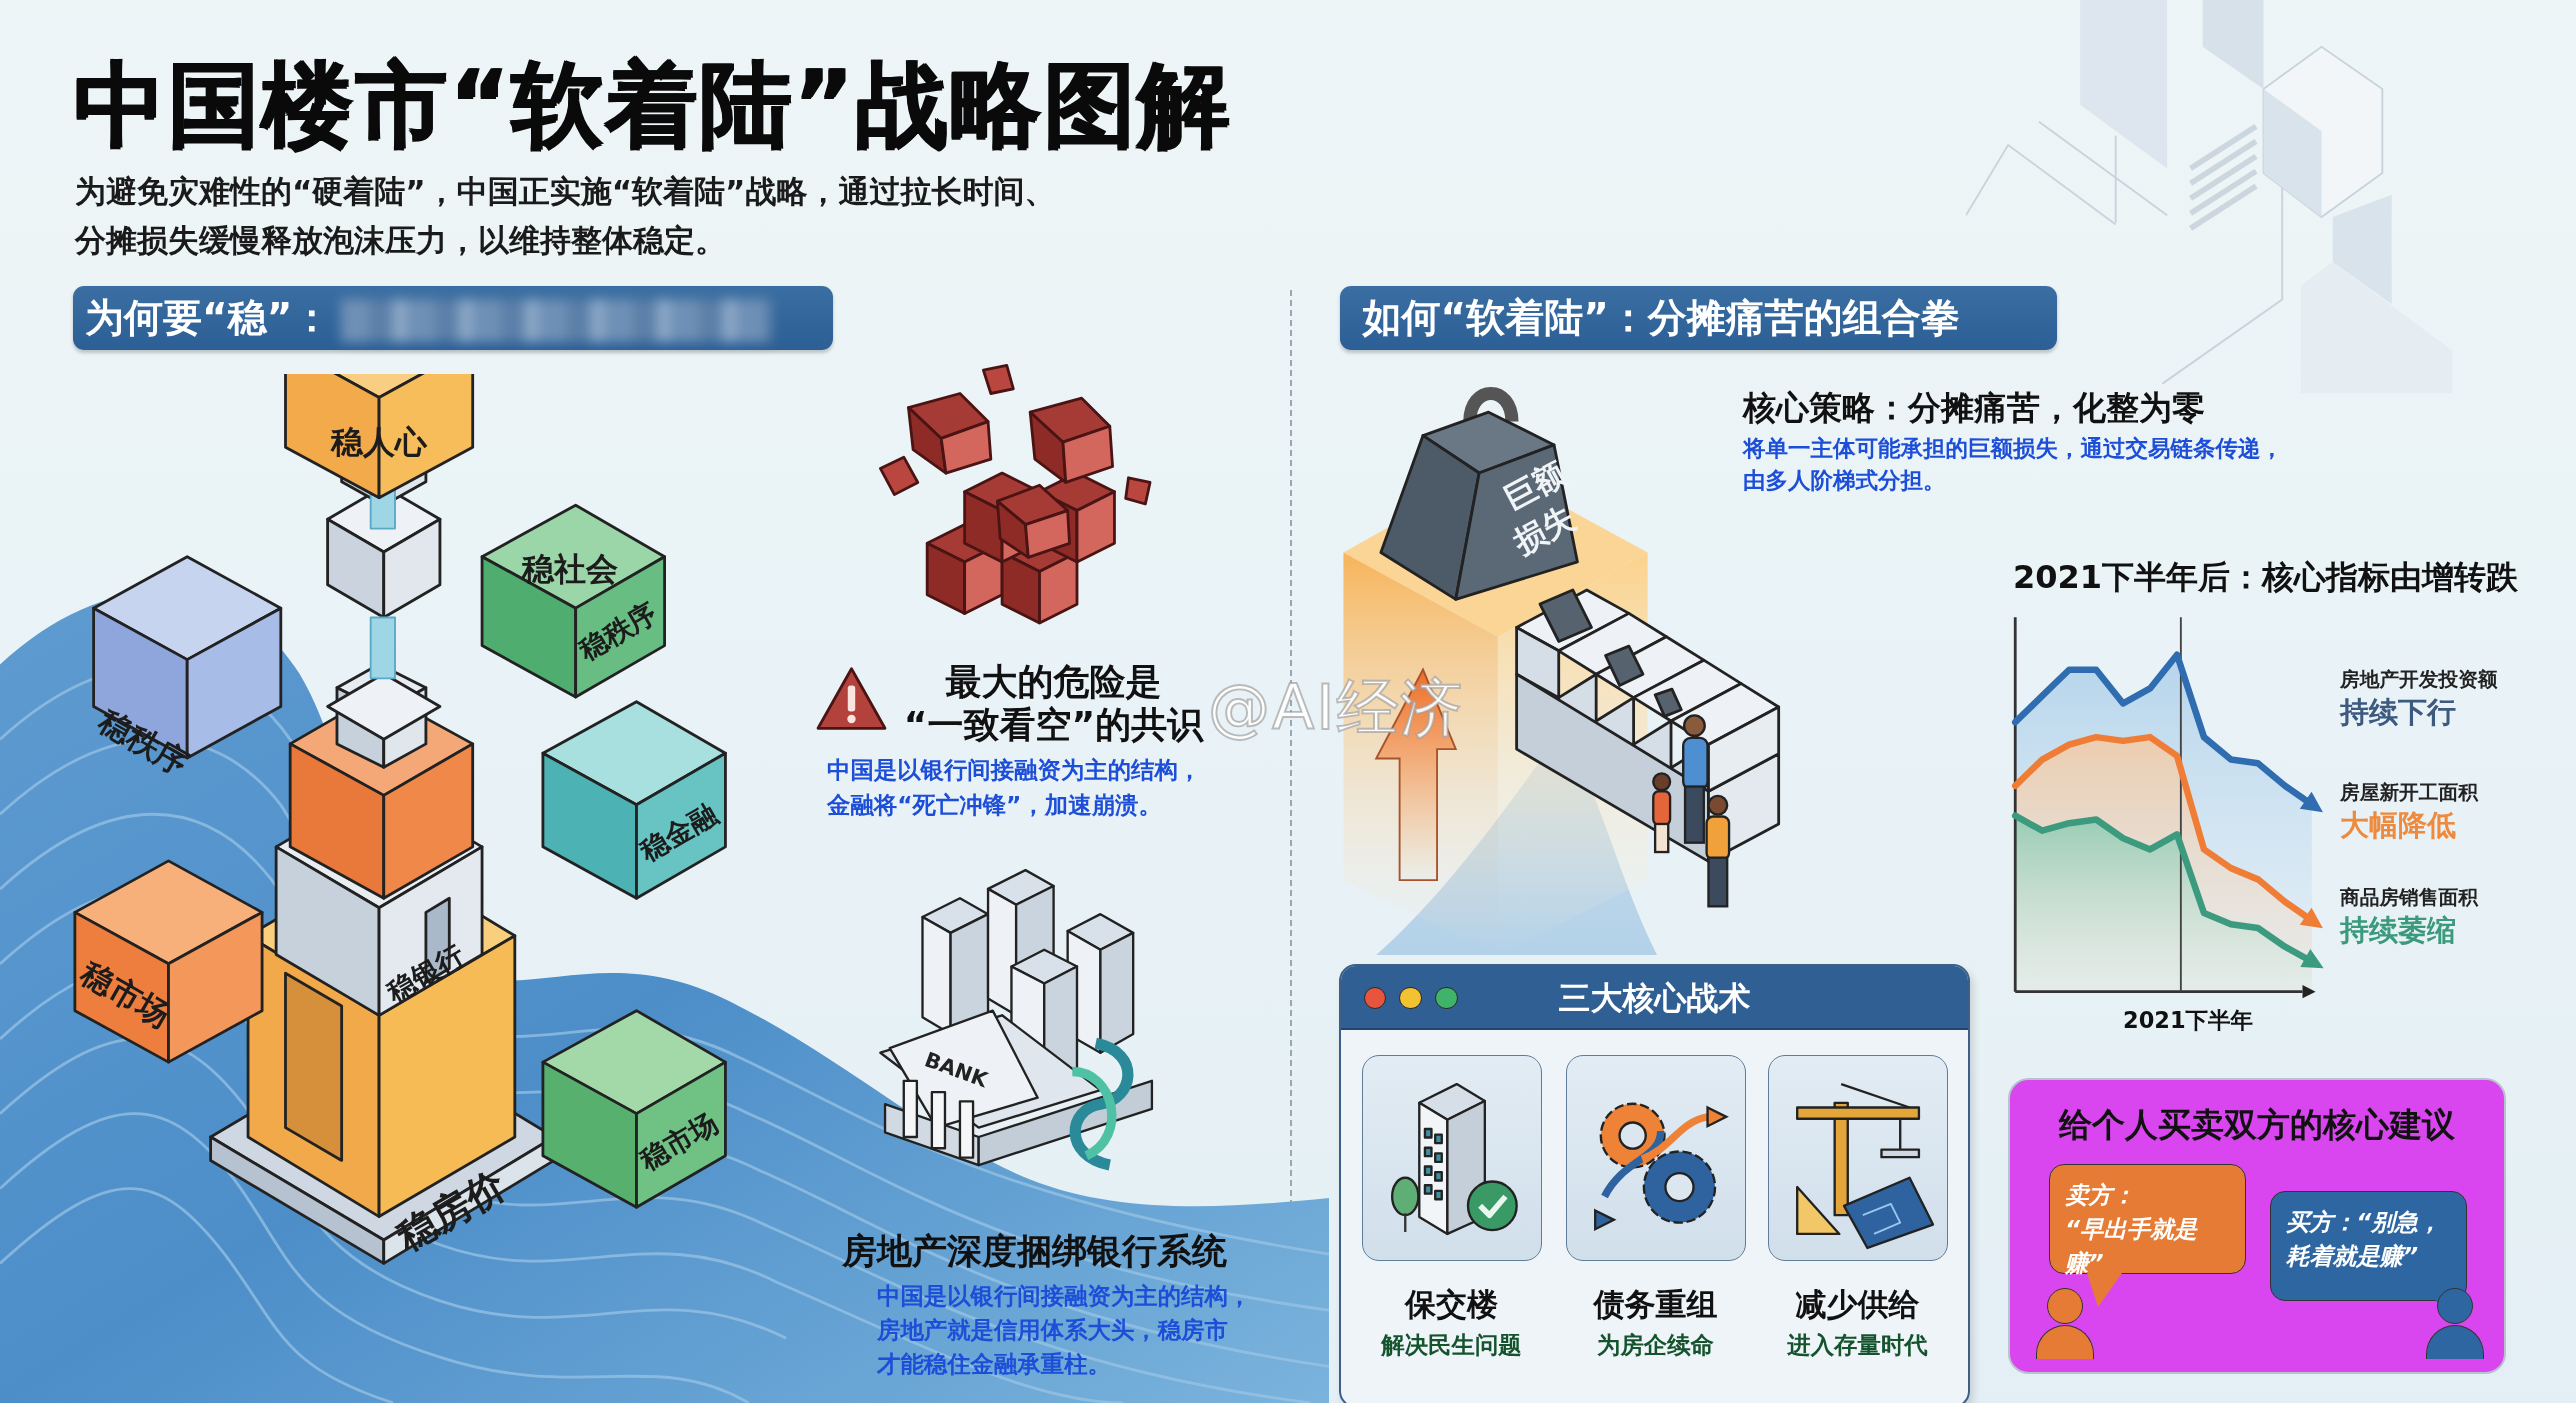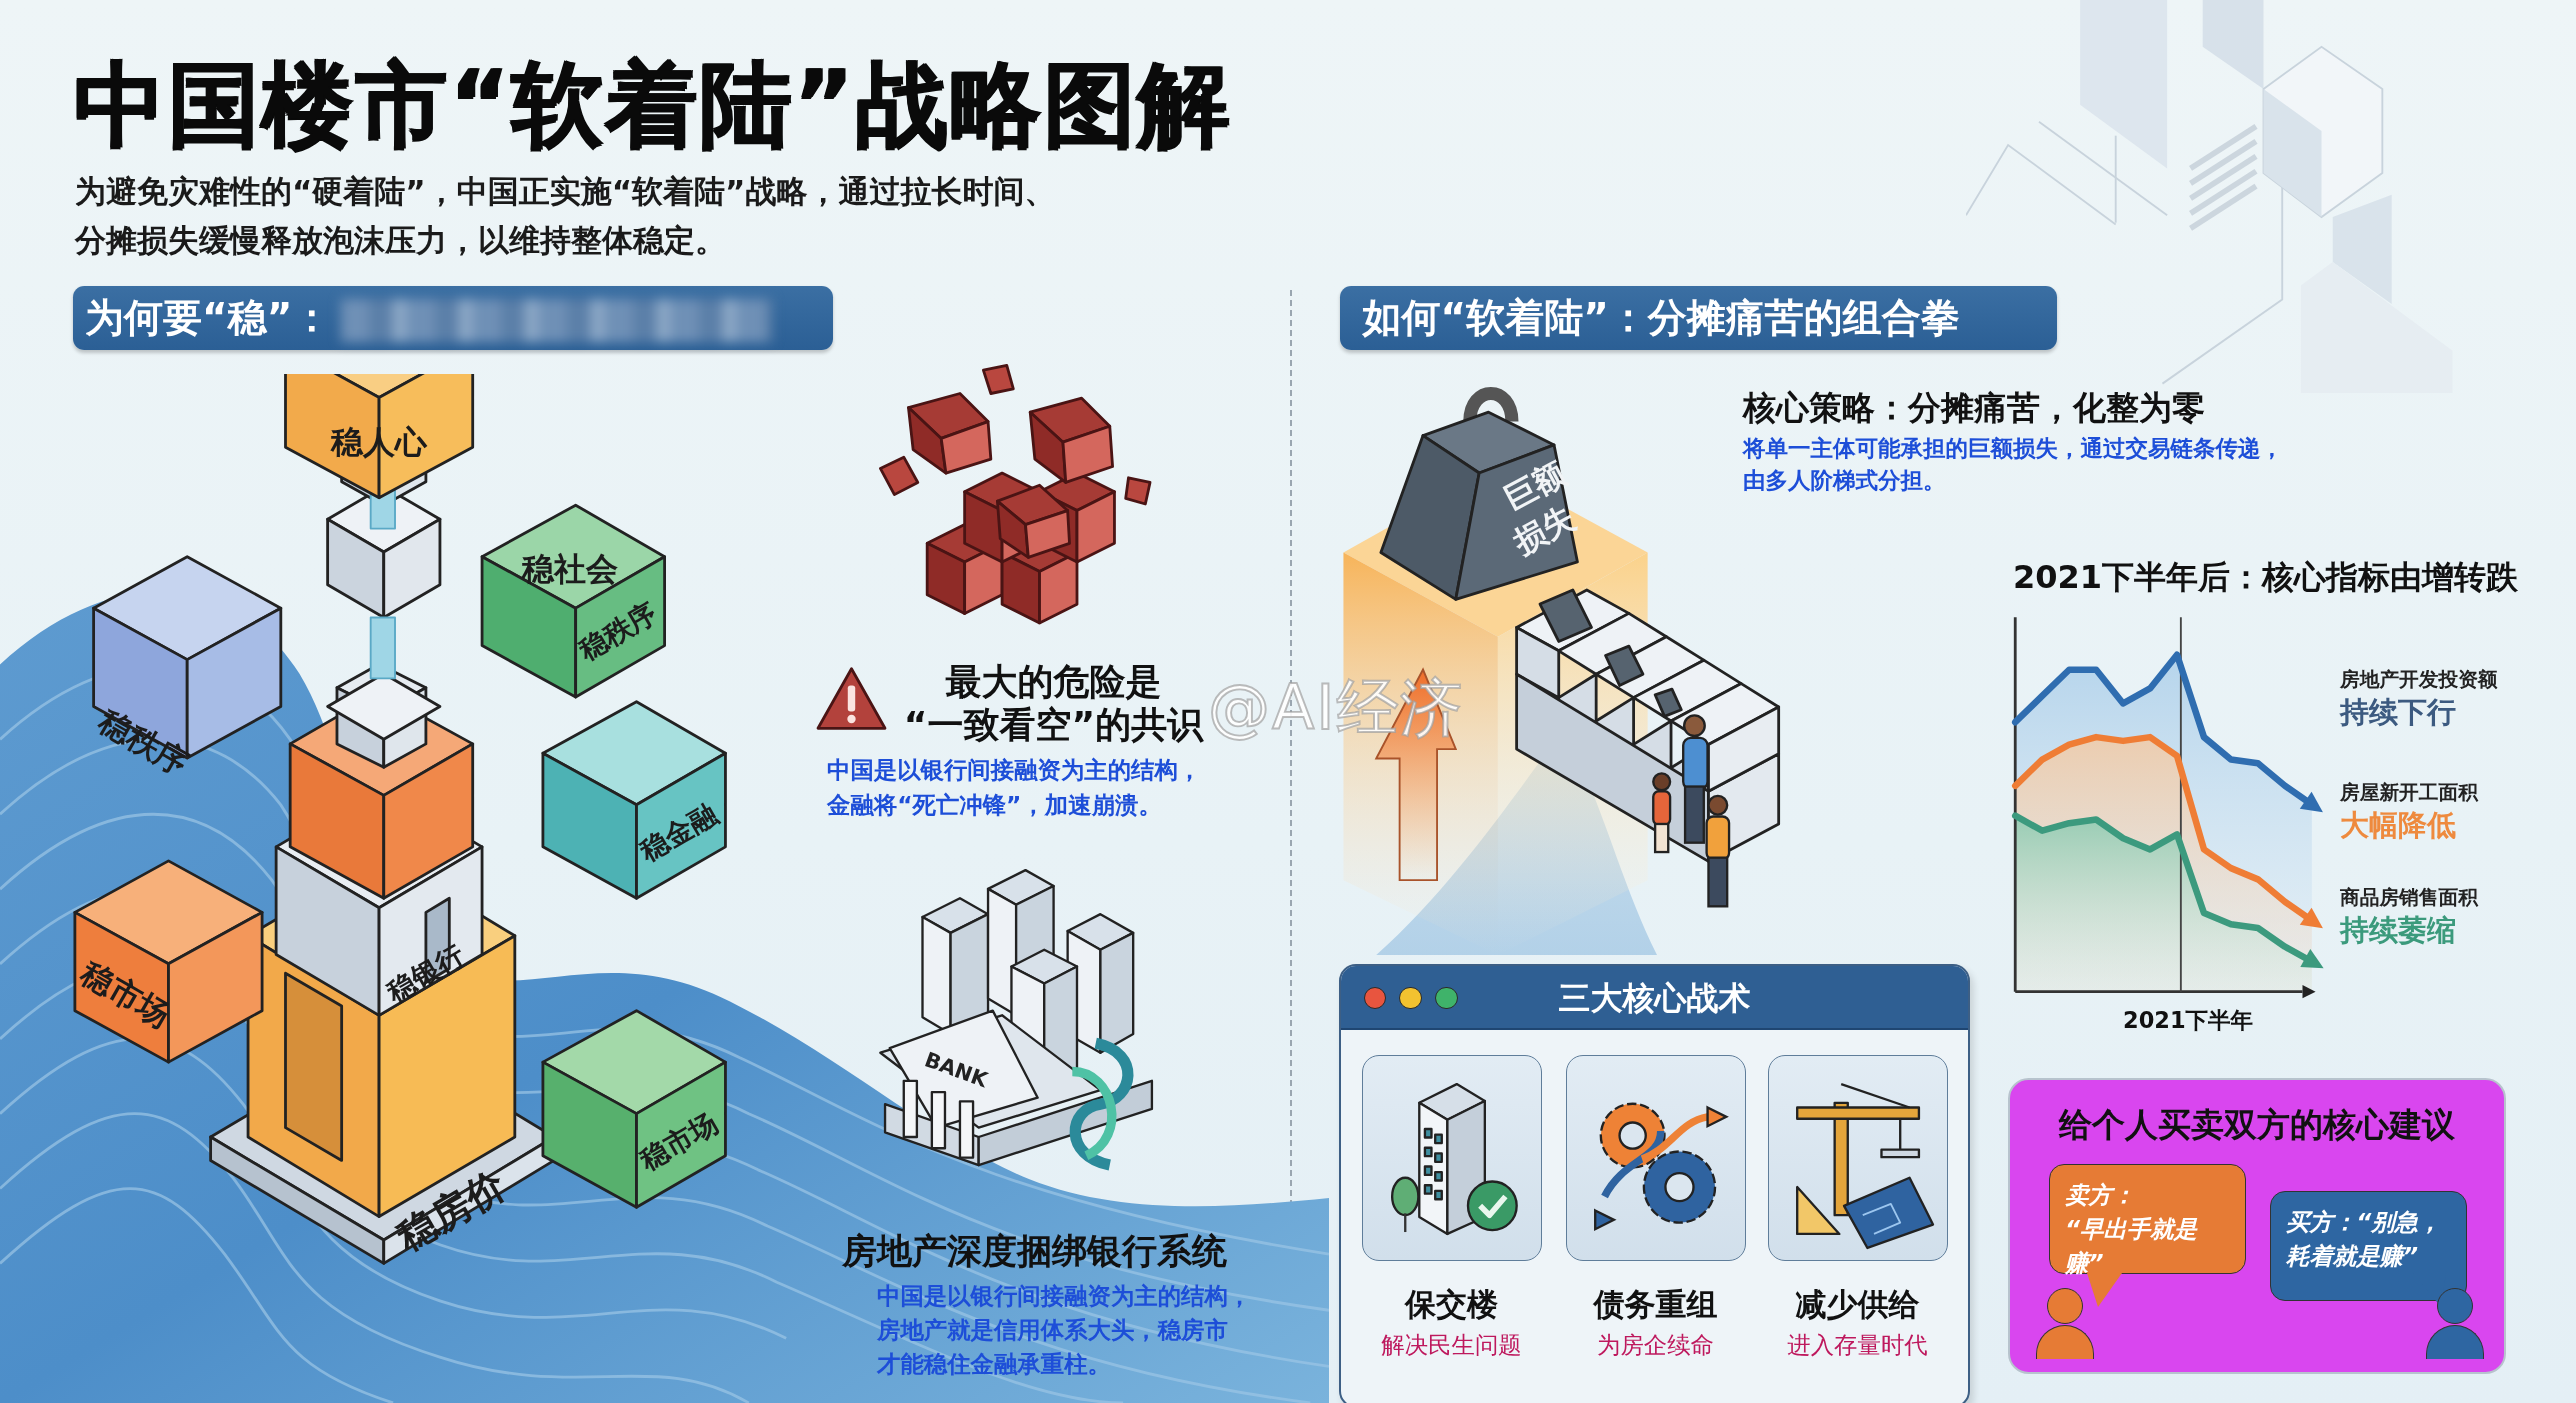--- a/index.html
+++ b/index.html
@@ -50,21 +50,21 @@
     border-bottom: 2.8px solid #1f4672;
   }
   .dot { position: absolute; top: 20.6px; width: 22.5px; height: 22.5px; border-radius: 50%; border: 1.9px solid #2a2a2a; }
   .panel-title { position: absolute; left: 0; right: 0; top: 0; text-align: center; line-height: 64px; font-size: 32px; font-weight: 700; }
   .tactic-card {
     position: absolute; top: 89px; width: 180px; height: 206px;
     background: linear-gradient(180deg, #e2ecf4 0%, #d1dfeb 100%);
     border: 1.9px solid #5f7d9a; border-radius: 17px;
   }
   .tactic-name { position: absolute; top: 318px; width: 187px; text-align: center; font-size: 31px; font-weight: 800; }
-  .tactic-desc { position: absolute; top: 363px; width: 187px; text-align: center; font-size: 23.4px; font-weight: 400; color: #be185d; }
+  .tactic-desc { position: absolute; top: 363px; width: 187px; text-align: center; font-size: 23.4px; font-weight: 700; color: #14532d; }
   .advice-box {
     left: 2008px; top: 1078px; width: 498px; height: 296px;
     border: 2.8px solid #b7c3cd; border-radius: 20.6px; background: #d946ef;
   }
   .bubble {
     position: absolute; border-radius: 15px; color: #fff; font-weight: 700; font-size: 23.4px; line-height: 34px;
     padding: 13px 15px; border: 1.9px solid #333; font-style: italic;
   }
   .bubble.seller { left: 39px; top: 84px; width: 197px; height: 110px; background: #e67b35; }
   .bubble.buyer { left: 225px; top: 84px; width: 197px; height: 110px; background: #2e66a2; }

